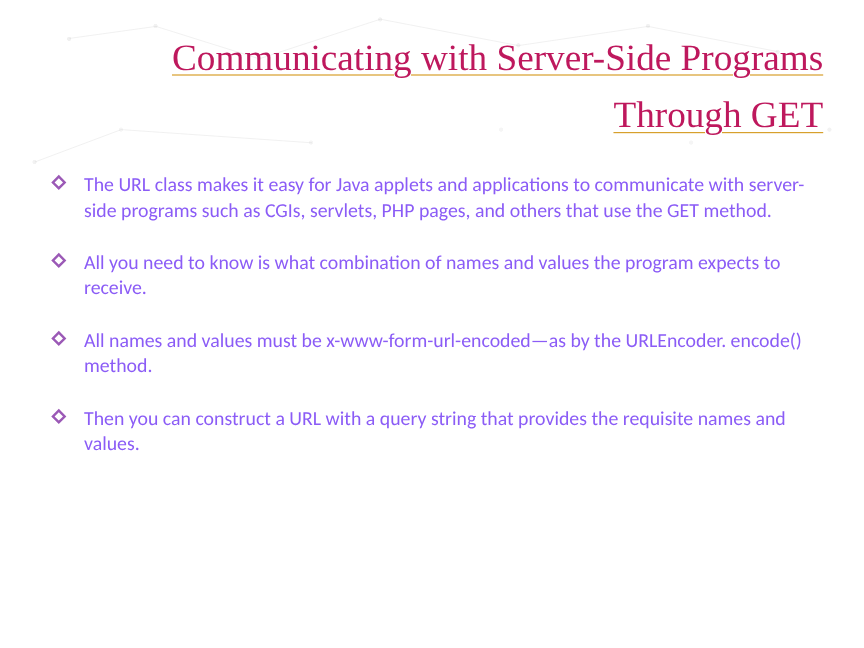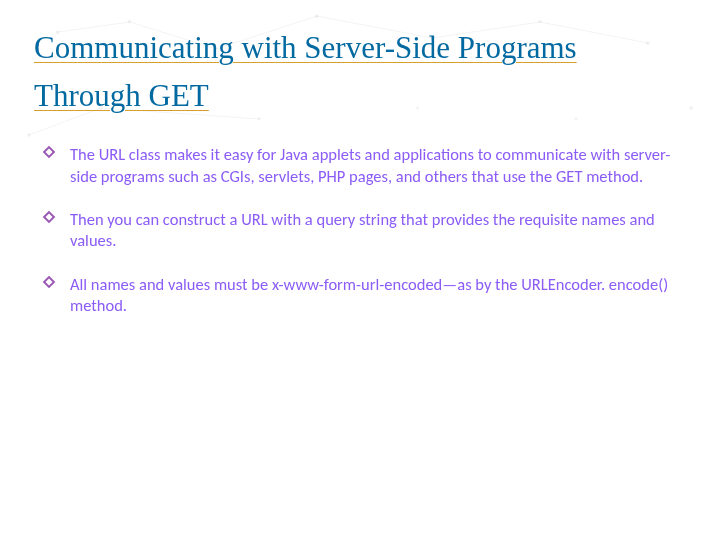--- a/index.html
+++ b/index.html
@@ -37,28 +37,29 @@
   }
   .slide {
     position: relative;
     padding: 24px 34px 28px 34px;
     width: 100%;
     height: 100%;
   }
   .title {
     font-family: Garamond, "Times New Roman", serif;
     font-size: 31px;
-    color: #0369a1;
+    color: #be185d;
     line-height: 1.55;
     text-decoration: underline;
     text-decoration-color: #d7a02c;
     text-underline-offset: 4px;
     text-decoration-thickness: 1px;
     font-weight: 400;
     margin-bottom: 24px;
+    text-align: right;
   }
   .bullets {
     list-style: none;
     padding-left: 8px;
   }
   .bullets li {
     position: relative;
     padding-left: 28px;
     font-size: 16.5px;
     color: #8b5cf6;
@@ -103,24 +104,32 @@
           </svg>
       </span>
       <span>The URL class makes it easy for Java applets and applications to communicate with server-side programs such as CGIs, servlets, PHP pages, and others that use the GET method.</span>
     </li>
     <li>
       <span class="bullet-icon">
         <svg viewBox="0 0 20 20">
             <path d="M10 1 L19 10 L10 19 L1 10 Z M10 5 L15 10 L10 15 L5 10 Z" fill="currentColor" fill-rule="evenodd"></path>
           </svg>
       </span>
-      <span>Then you can construct a URL with a query string that provides the requisite names and values.</span>
+      <span>All you need to know is what combination of names and values the program expects to receive.</span>
     </li>
     <li>
       <span class="bullet-icon">
         <svg viewBox="0 0 20 20">
             <path d="M10 1 L19 10 L10 19 L1 10 Z M10 5 L15 10 L10 15 L5 10 Z" fill="currentColor" fill-rule="evenodd"></path>
           </svg>
       </span>
       <span>All names and values must be x-www-form-url-encoded—as by the URLEncoder. encode() method.</span>
     </li>
+    <li>
+      <span class="bullet-icon">
+        <svg viewBox="0 0 20 20">
+            <path d="M10 1 L19 10 L10 19 L1 10 Z M10 5 L15 10 L10 15 L5 10 Z" fill="currentColor" fill-rule="evenodd"></path>
+          </svg>
+      </span>
+      <span>Then you can construct a URL with a query string that provides the requisite names and values.</span>
+    </li>
   </ul>
 </div>
 
 </body></html>

